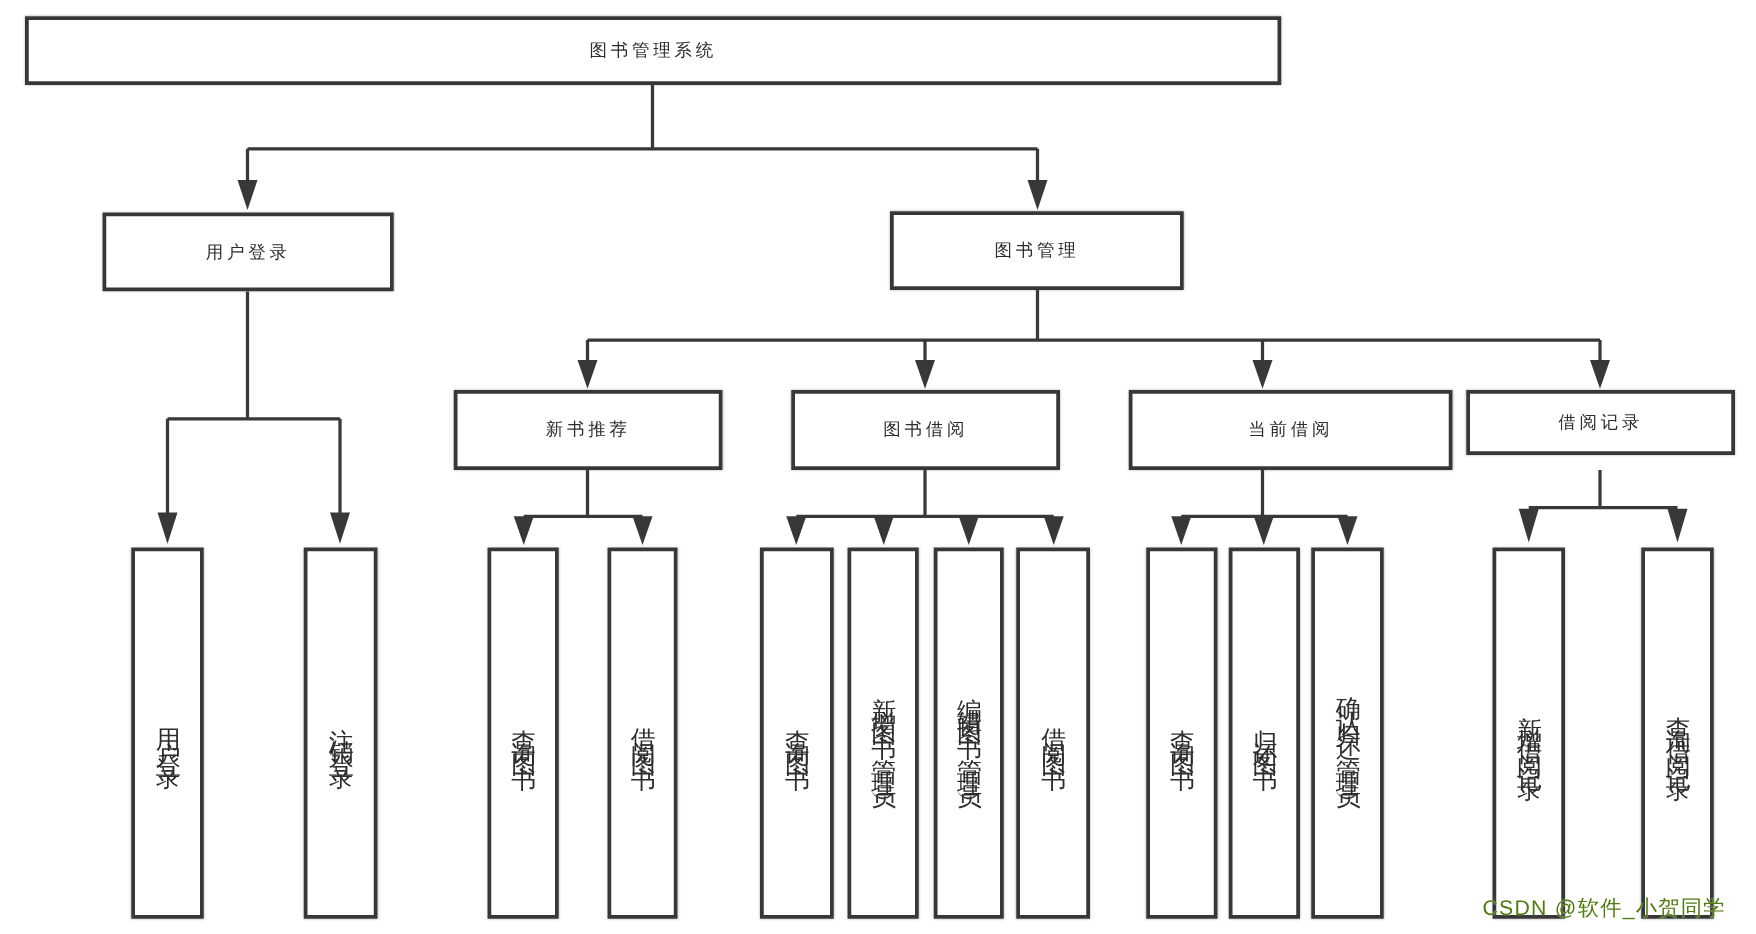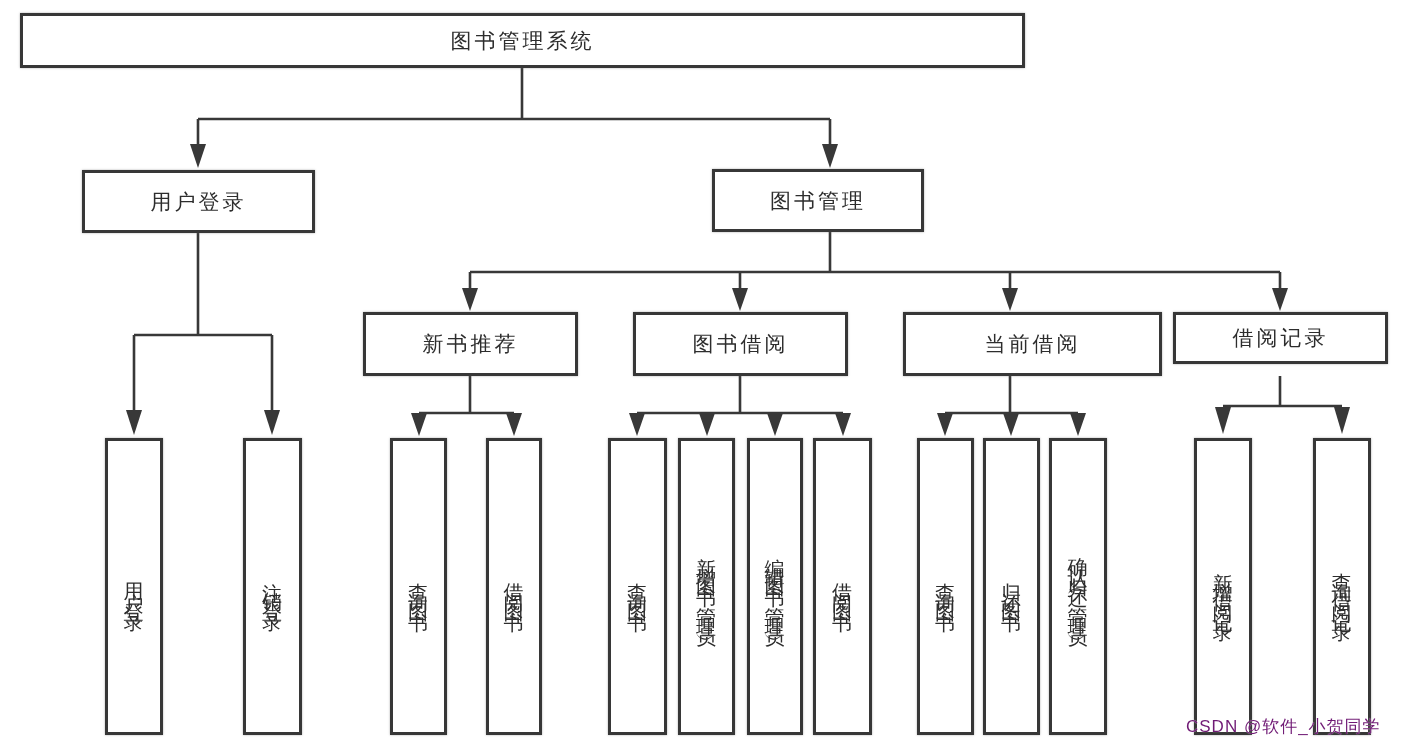--- a/index.html
+++ b/index.html
@@ -36,42 +36,42 @@
     background: #ffffff;
     border: 3px solid #373737;
     box-shadow: 0 0 2px rgba(110,110,110,0.55);
     display: flex;
     align-items: center;
     justify-content: center;
     z-index: 2;
     color: #2d2d2d;
   }
   .node-h .lbl {
-    font-size: 21px;
+    font-size: 14px;
     letter-spacing: 3px;
     white-space: nowrap;
     color: #2d2d2d;
   }
   .node-v .vlbl {
     writing-mode: vertical-rl;
     text-orientation: mixed;
     font-size: 20px;
     letter-spacing: 10px;
     line-height: 1;
     white-space: nowrap;
     color: #2d2d2d;
   }
   #watermark {
     position: absolute;
     left: 1186px;
     top: 715px;
     z-index: 5;
     font-size: 17px;
     letter-spacing: 1px;
-    color: #701a75;
+    color: #4d7c0f;
     text-shadow: 0 0 1px rgba(255,255,255,0.8);
     white-space: nowrap;
   }
 </style>
 </head>
 <body>
 
 <div id="canvas">
 
   <svg id="wires" width="1405" height="747" viewBox="0 0 1405 747" aria-hidden="true">
@@ -124,21 +124,21 @@
     </g>
   </svg>
 
   <div class="node node-h" style="left:20px;top:13px;width:1005px;height:55px">
     <span class="lbl">图书管理系统</span>
   </div>
 
   <div class="node node-h" style="left:82px;top:170px;width:233px;height:63px">
     <span class="lbl">用户登录</span>
   </div>
-  <div class="node node-h" style="left:712px;top:169px;width:212px;height:63px">
+  <div class="node node-h" style="left:712px;top:169px;width:235px;height:63px">
     <span class="lbl">图书管理</span>
   </div>
 
   <div class="node node-h" style="left:363px;top:312px;width:215px;height:64px">
     <span class="lbl">新书推荐</span>
   </div>
   <div class="node node-h" style="left:633px;top:312px;width:215px;height:64px">
     <span class="lbl">图书借阅</span>
   </div>
   <div class="node node-h" style="left:903px;top:312px;width:259px;height:64px">

